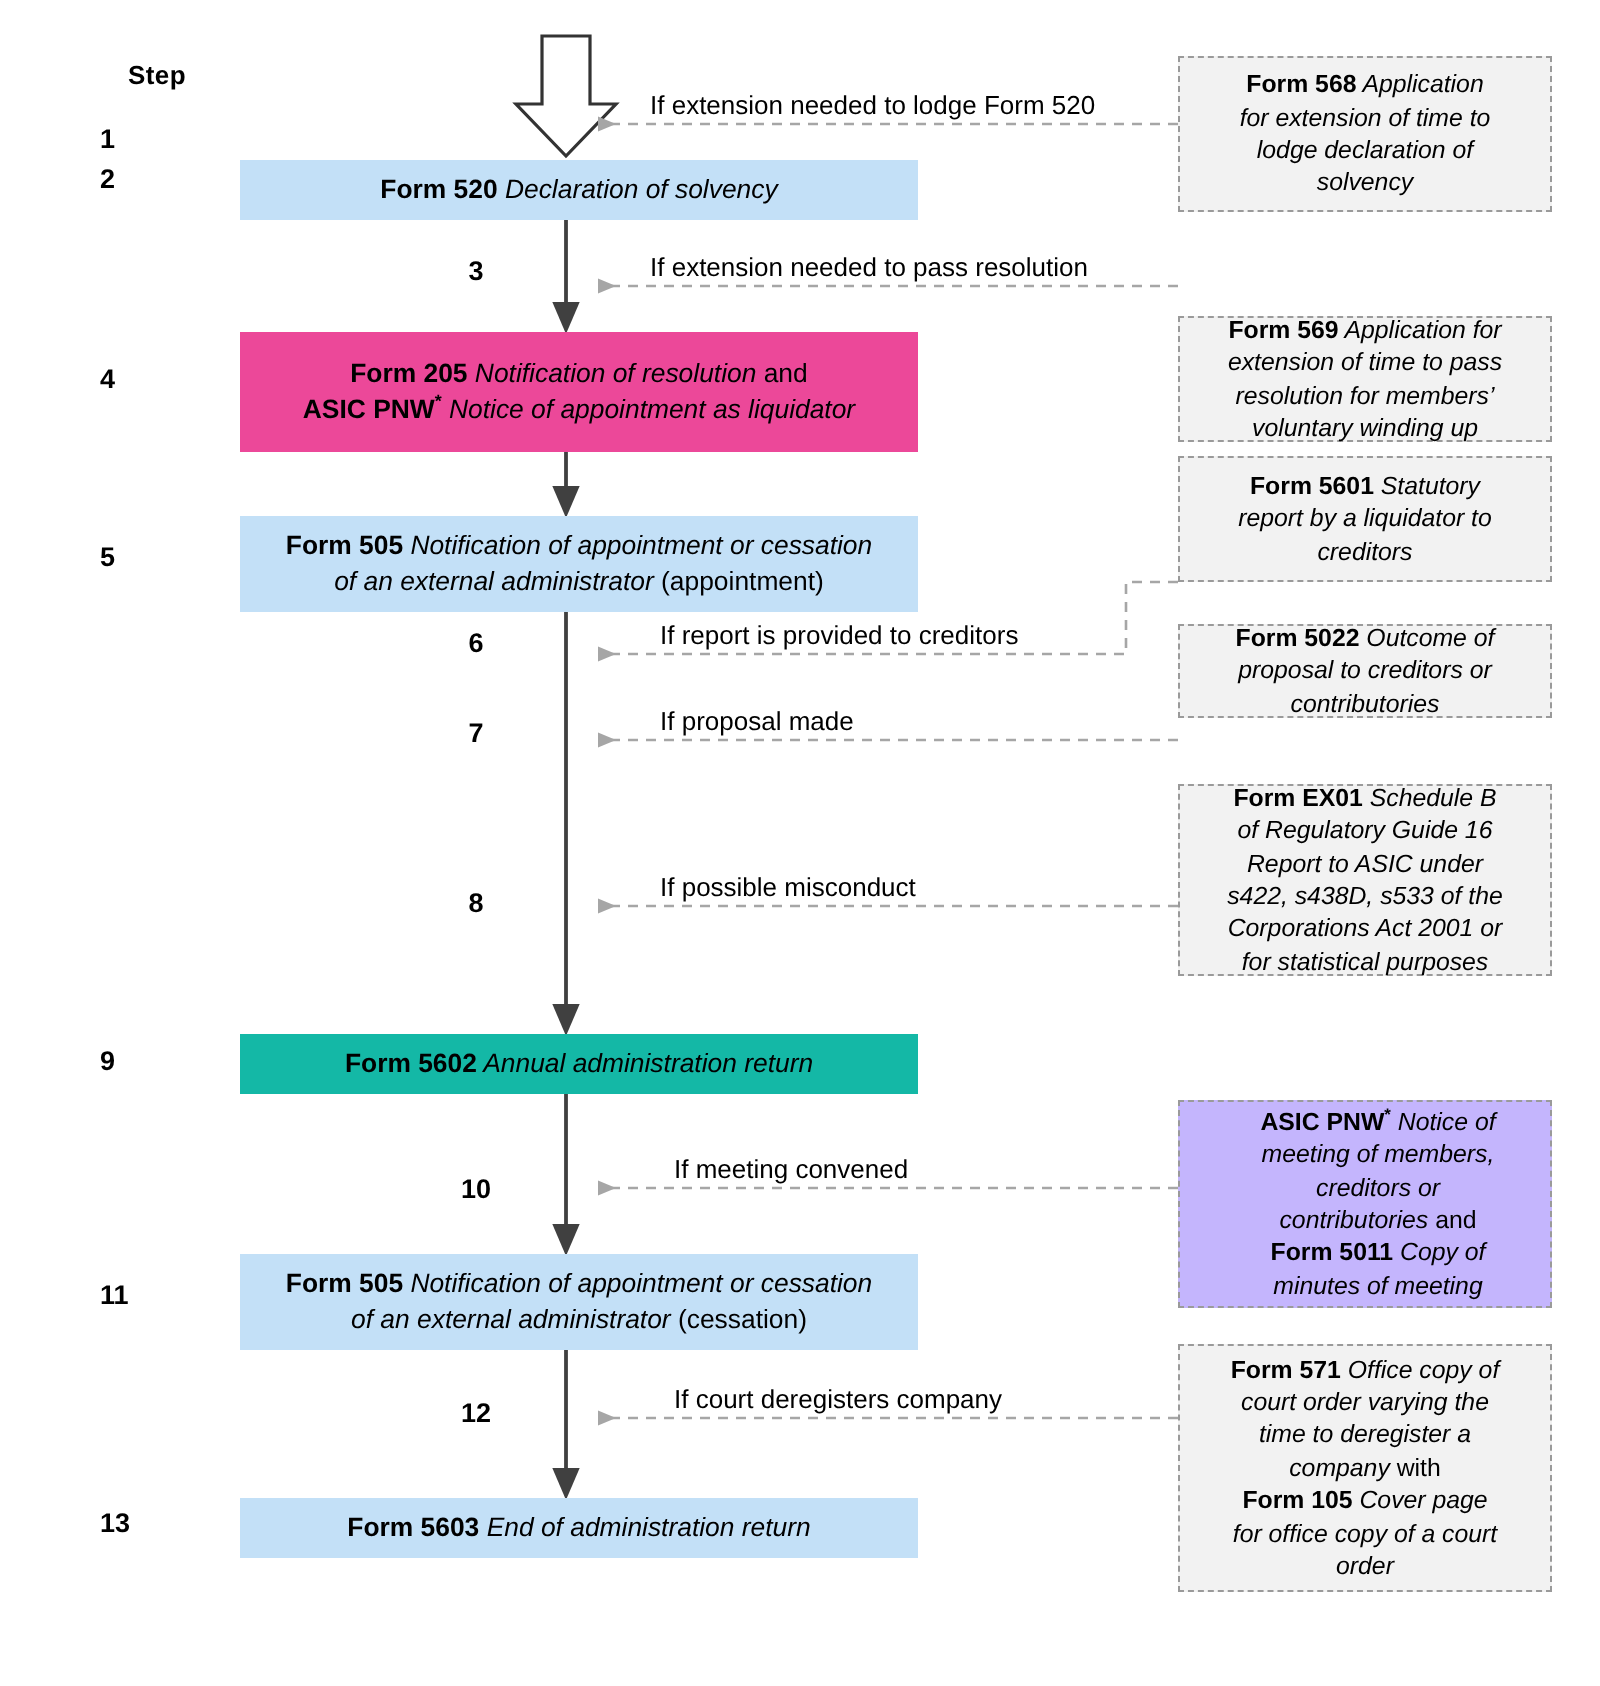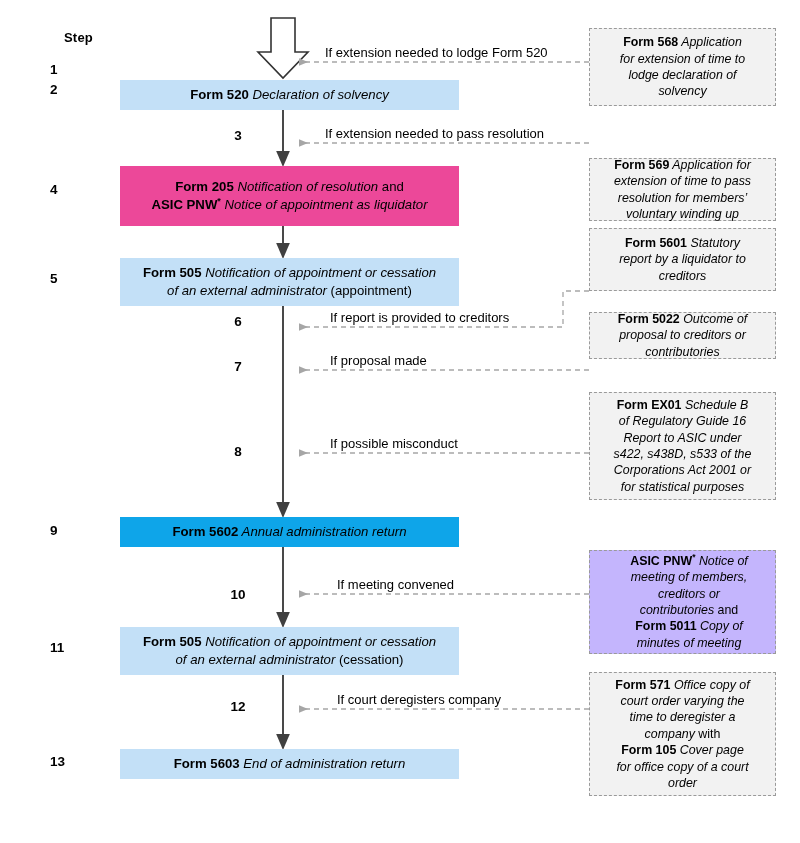--- a/index.html
+++ b/index.html
@@ -178,21 +178,21 @@
   <div id="process-boxes">
       <div class="blue-box" style="top: 80px; height: 30px; background: rgb(195, 224, 247);">
         <div><b>Form 520</b><span> Declaration of solvency</span></div>
       </div>
       <div class="blue-box" style="top: 166px; height: 60px; background: #ec4899;">
         <div><b>Form 205</b><span> Notification of resolution</span><span class="plain"> and</span><br><b>ASIC PNW<sup>*</sup></b><span> Notice of appointment as liquidator</span></div>
       </div>
       <div class="blue-box" style="top: 258px; height: 48px; background: rgb(195, 224, 247);">
         <div><b>Form 505</b><span> Notification of appointment or cessation</span><br><span>of an external administrator</span><span class="plain"> (appointment)</span></div>
       </div>
-      <div class="blue-box" style="top: 517px; height: 30px; background: #0ea5e9;">
+      <div class="blue-box" style="top: 517px; height: 30px; background: #14b8a6;">
         <div><b>Form 5602</b><span> Annual administration return</span></div>
       </div>
       <div class="blue-box" style="top: 627px; height: 48px; background: rgb(195, 224, 247);">
         <div><b>Form 505</b><span> Notification of appointment or cessation</span><br><span>of an external administrator</span><span class="plain"> (cessation)</span></div>
       </div>
       <div class="blue-box" style="top: 749px; height: 30px; background: rgb(195, 224, 247);">
         <div><b>Form 5603</b><span> End of administration return</span></div>
       </div>
     </div>
 
@@ -202,21 +202,21 @@
       </div>
       <div class="ref-box" style="top: 129px; height: 63px; background: rgb(242, 242, 242); border-color: rgb(154, 154, 154); margin-top: 29px;">
         <div><b>Form 569</b><span> Application for</span><br><span>extension of time to pass</span><br><span>resolution for members’</span><br><span>voluntary winding up</span></div>
       </div>
       <div class="ref-box" style="top: 228px; height: 63px; background: rgb(242, 242, 242); border-color: rgb(154, 154, 154);">
         <div><b>Form 5601</b><span> Statutory</span><br><span>report by a liquidator to</span><br><span>creditors</span></div>
       </div>
       <div class="ref-box" style="top: 312px; height: 47px; background: rgb(242, 242, 242); border-color: rgb(154, 154, 154);">
         <div><b>Form 5022</b><span> Outcome of</span><br><span>proposal to creditors or</span><br><span>contributories</span></div>
       </div>
-      <div class="ref-box" style="top: 392px; height: 108px; background: rgb(242, 242, 242); border-color: rgb(154, 154, 154);">
+      <div class="ref-box" style="top: 392px; height: 96px; background: rgb(242, 242, 242); border-color: rgb(154, 154, 154);">
         <div><b>Form EX01</b><span> Schedule B</span><br><span>of Regulatory Guide 16</span><br><span>Report to ASIC under</span><br><span>s422, s438D, s533 of the</span><br><span>Corporations Act 2001 or</span><br><span>for statistical purposes</span></div>
       </div>
       <div class="ref-box" style="top: 550px; height: 104px; background: #c4b5fd; border-color: rgb(154, 154, 154); padding-left: 20px;">
         <div><b>ASIC PNW<sup>*</sup></b><span> Notice of</span><br><span>meeting of members,</span><br><span>creditors or</span><br><span>contributories</span><span class="plain"> and</span><br><b>Form 5011</b><span> Copy of</span><br><span>minutes of meeting</span></div>
       </div>
       <div class="ref-box" style="top: 672px; height: 124px; background: rgb(242, 242, 242); border-color: rgb(154, 154, 154);">
         <div><b>Form 571</b><span> Office copy of</span><br><span>court order varying the</span><br><span>time to deregister a</span><br><span>company</span><span class="plain"> with</span><br><b>Form 105</b><span> Cover page</span><br><span>for office copy of a court</span><br><span>order</span></div>
       </div>
     </div>
 

